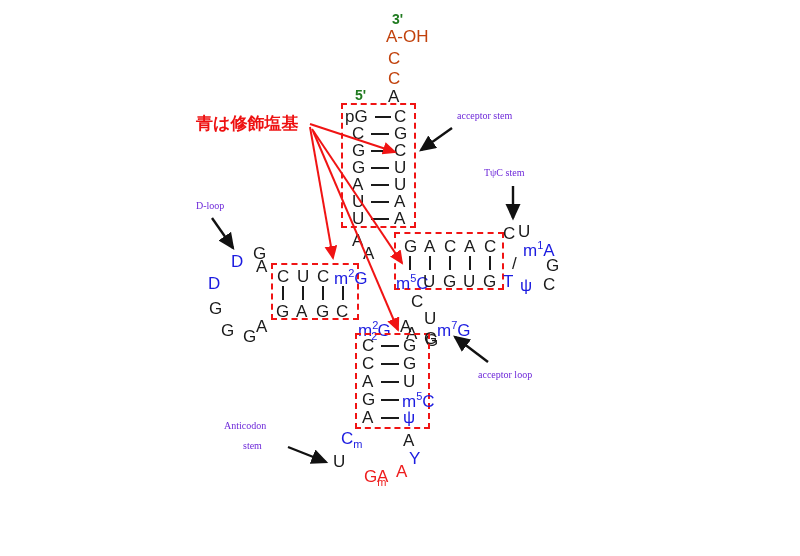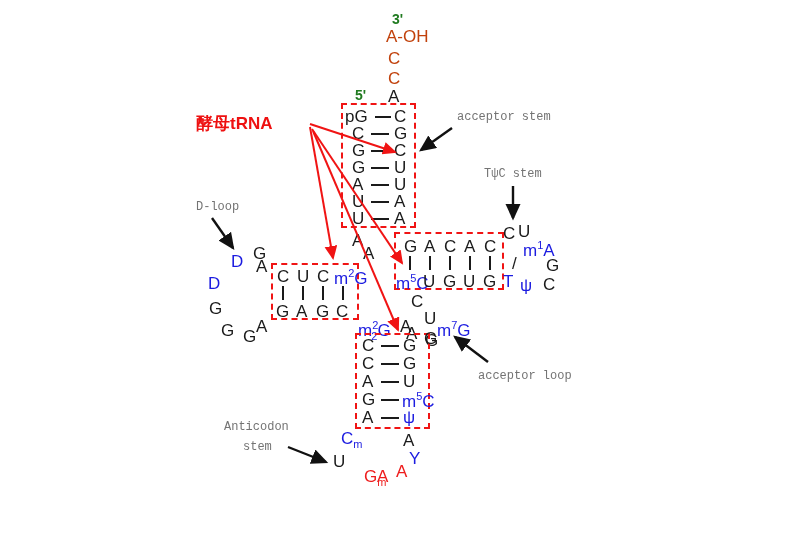--- a/index.html
+++ b/index.html
@@ -57,23 +57,23 @@
     width: 2px;
     background: #1a1a1a;
   }
   .redbox {
     position: absolute;
     border: 2px dashed #f01414;
     box-sizing: border-box;
   }
   .label {
     position: absolute;
-    font-family: Liberation Mono, monospace;
-    font-size: 12px;
-    color: #737373;
+    font-family: Liberation Serif, serif;
+    font-size: 10px;
+    color: #6d28d9;
     white-space: nowrap;
     line-height: 1.25;
   }
   .label-jp-red {
     position: absolute;
     font-family: "Liberation Sans", sans-serif;
     font-size: 17px;
     font-weight: 700;
     color: #ee1111;
     white-space: nowrap;
@@ -248,21 +248,21 @@
   <div class="base" style="left:403px; top:432px;">A</div>
   <div class="base" style="left:333px; top:453px;">U</div>
   <div class="base mod" style="left:409px; top:450px;">Y</div>
 
   <div class="base anticodon-red" style="left:364px; top:468px;">
     <span>G</span><span class="sub">m</span>
   </div>
   <div class="base anticodon-red" style="left:377px; top:468px;">A</div>
   <div class="base anticodon-red" style="left:396px; top:463px;">A</div>
 
-  <div class="label-jp-red" style="left:196px; top:112px;">酵母tRNA</div>
+  <div class="label-jp-red" style="left:196px; top:112px;">青は修飾塩基</div>
   <div class="label" style="left:457px; top:110px;">acceptor stem</div>
   <div class="label" style="left:484px; top:167px;">TψC stem</div>
   <div class="label" style="left:196px; top:200px;">D-loop</div>
   <div class="label" style="left:478px; top:369px;">acceptor loop</div>
   <div class="label" style="left:224px; top:420px;">Anticodon</div>
   <div class="label" style="left:243px; top:440px;">stem</div>
 
   <svg class="overlay">
     <defs>
       <marker id="redarrow" markerWidth="9" markerHeight="9" refX="6" refY="3.2" orient="auto">

